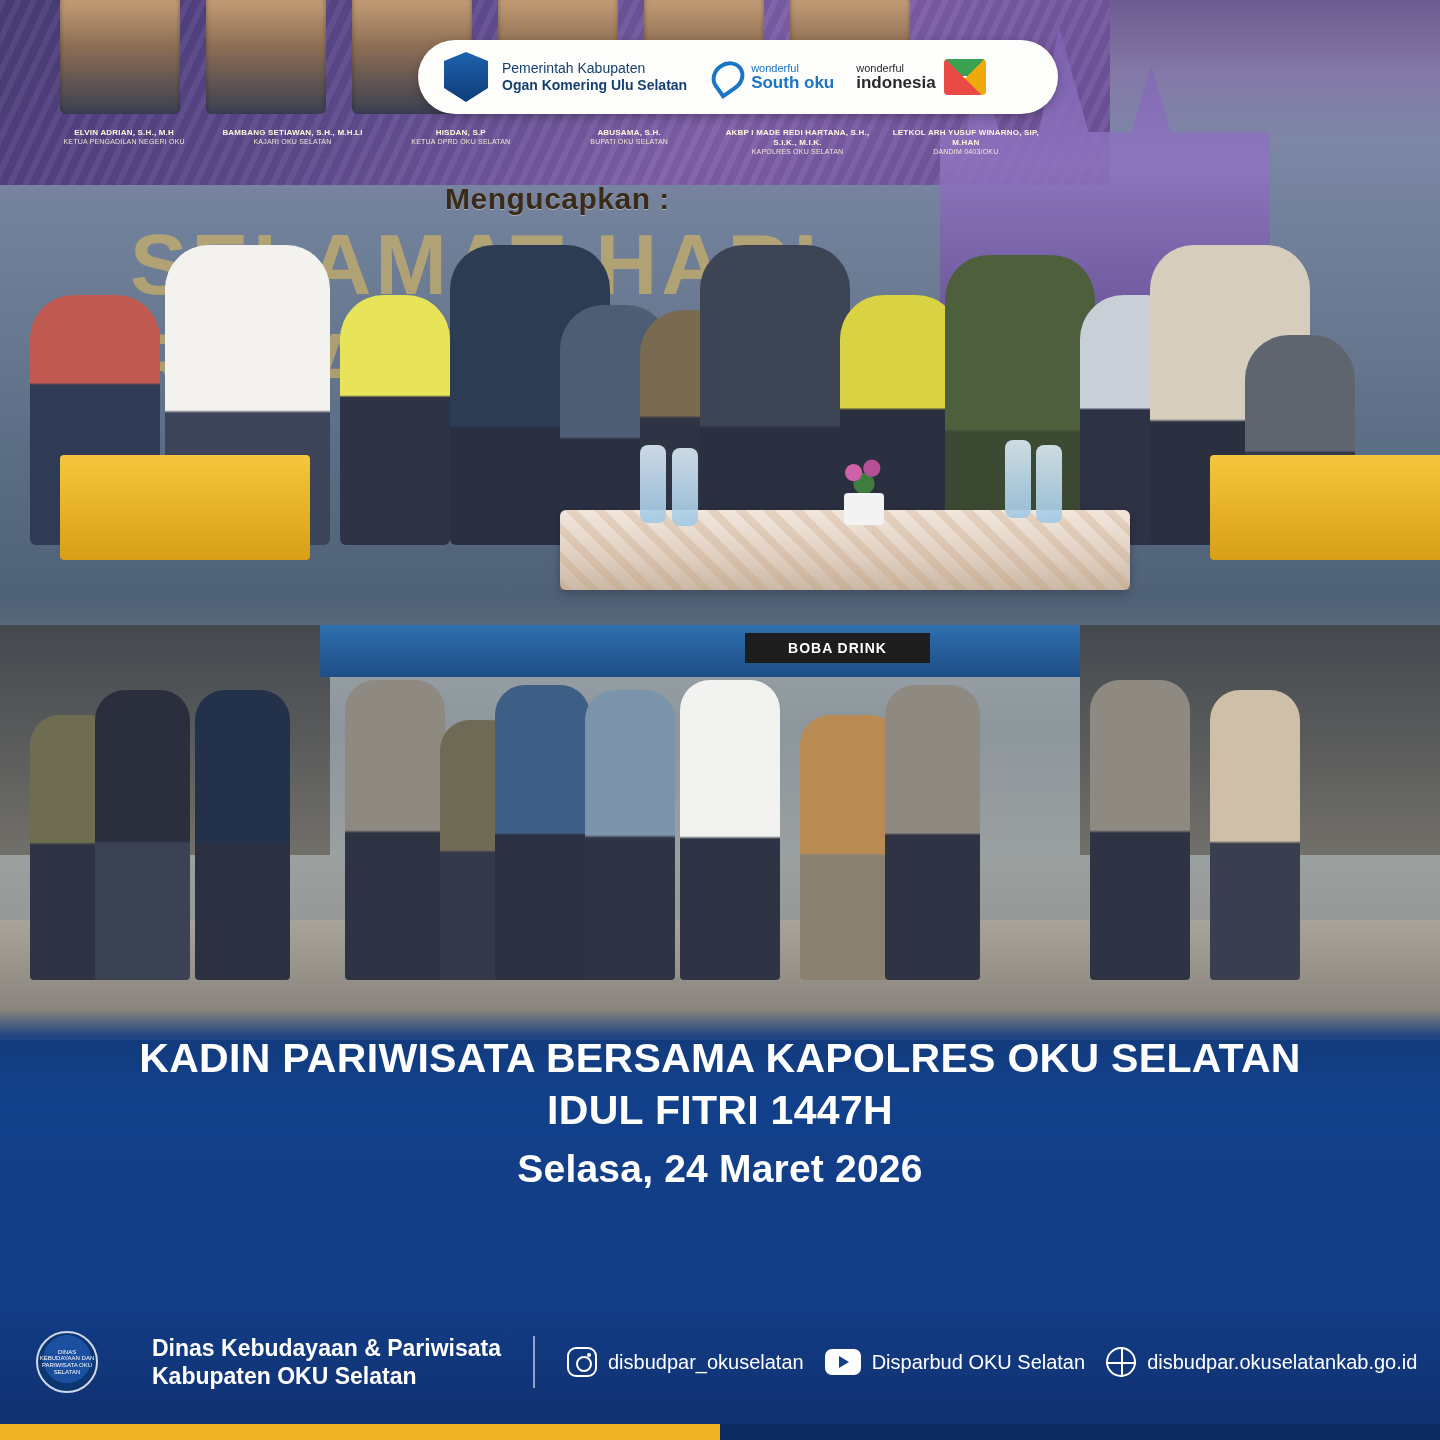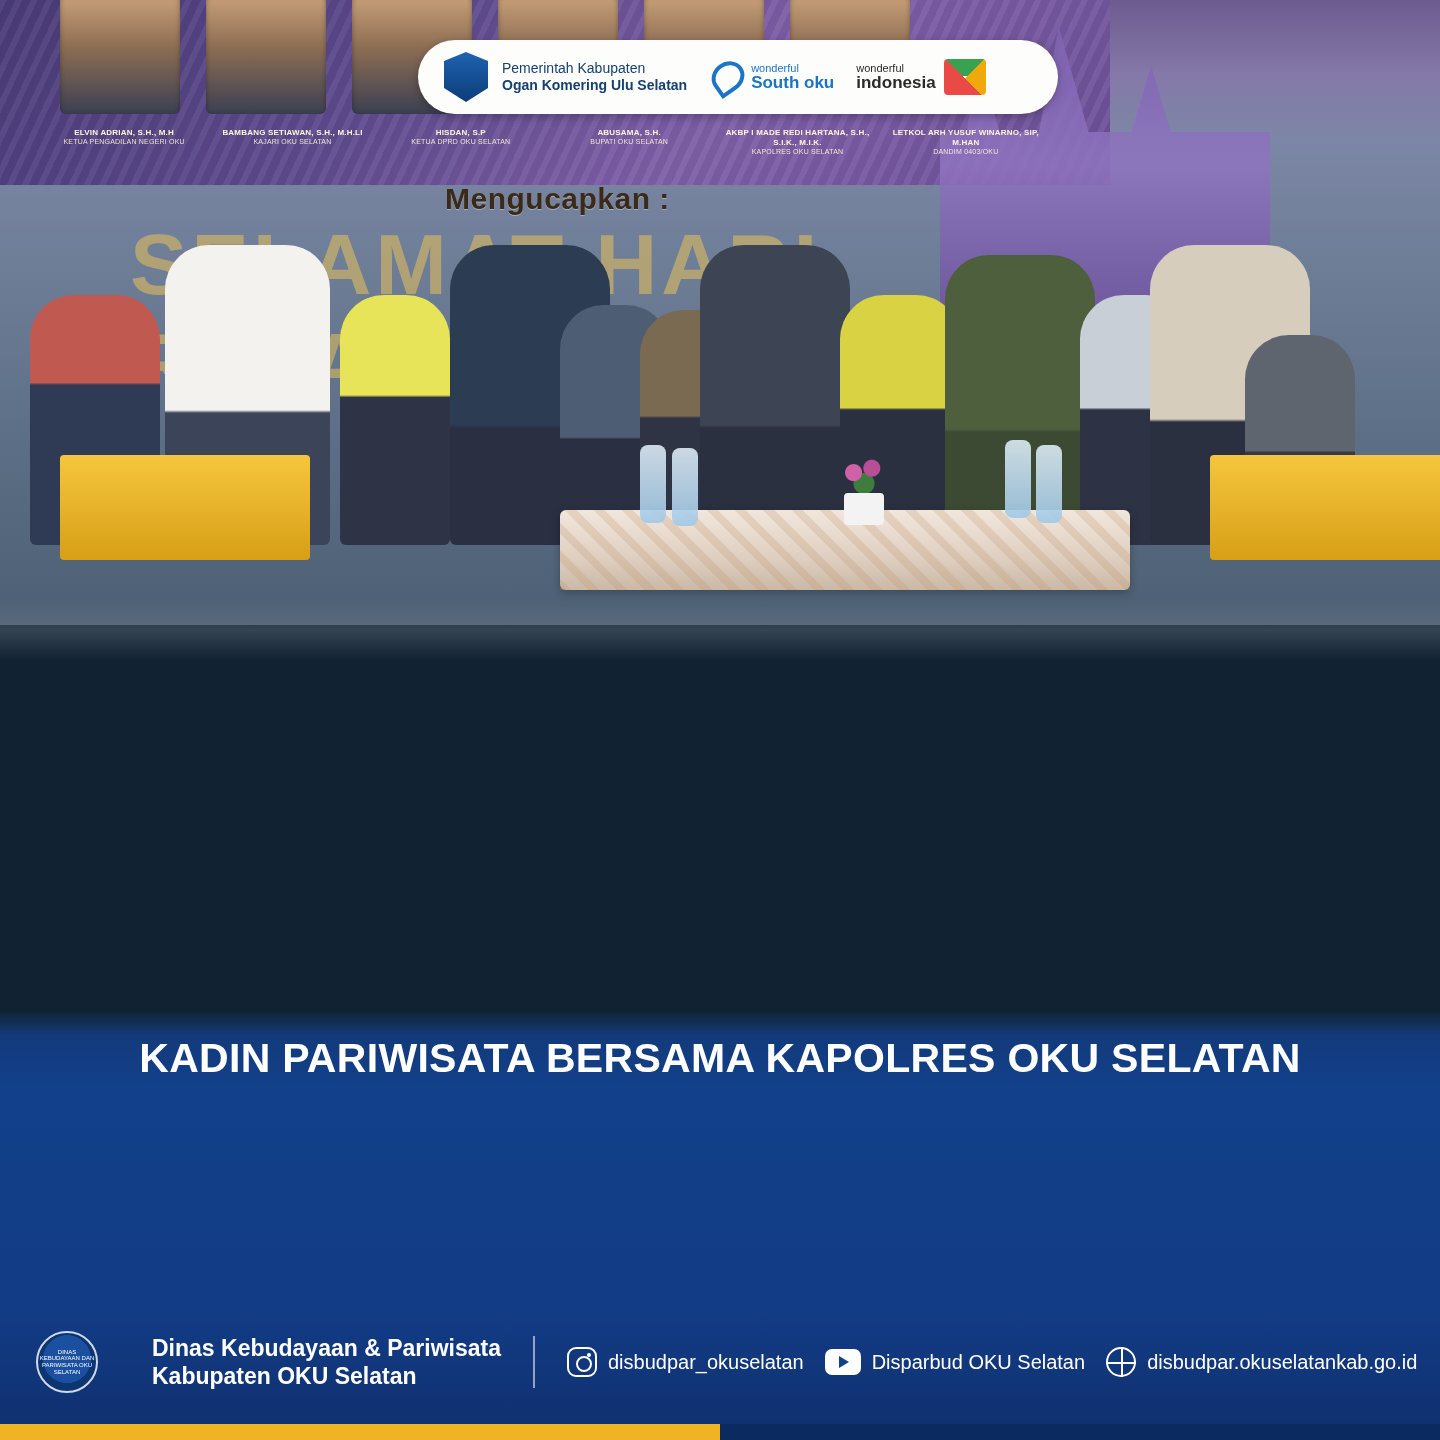--- a/index.html
+++ b/index.html
@@ -264,26 +264,48 @@
     <div class="bottle" style="left:1005px;top:440px;"></div>
     <div class="bottle" style="left:1036px;top:445px;"></div>
     <div class="plant">
       <div class="leaf"></div>
       <div class="pot"></div>
     </div>
   </div>
 
   <div class="blend"></div>
 
+  <div class="photo-bot">
+    <div class="stall" style="left:0;width:330px;"></div>
+    <div class="stall" style="left:1080px;width:360px;"></div>
+    <div class="awning"></div>
+    <div class="boba">BOBA DRINK</div>
+    <div class="ground"></div>
+
+    <div class="stand" style="left:30px;width:90px;height:265px;background:linear-gradient(180deg,#6e6d52 0 48%, #2f3444 49%);"></div>
+    <div class="stand" style="left:95px;width:95px;height:290px;background:linear-gradient(180deg,#2b2f3d 0 52%, #3b4254 53%);"></div>
+    <div class="stand" style="left:195px;width:95px;height:290px;background:linear-gradient(180deg,#23324a 0 52%, #2b3142 53%);"></div>
+    <div class="stand" style="left:345px;width:100px;height:300px;background:linear-gradient(180deg,#8e8a81 0 50%, #2f3444 51%);"></div>
+    <div class="stand" style="left:440px;width:80px;height:260px;background:linear-gradient(180deg,#6f6a55 0 50%, #33384a 51%);"></div>
+    <div class="stand" style="left:495px;width:95px;height:295px;background:linear-gradient(180deg,#3d5f85 0 50%, #2b3142 51%);"></div>
+    <div class="stand" style="left:585px;width:90px;height:290px;background:linear-gradient(180deg,#7c93ac 0 50%, #2f3444 51%);"></div>
+    <div class="stand" style="left:680px;width:100px;height:300px;background:linear-gradient(180deg,#f2f2f0 0 52%, #2f3444 53%);"></div>
+    <div class="stand" style="left:800px;width:100px;height:265px;background:linear-gradient(180deg,#b98b52 0 52%, #8a8170 53%);"></div>
+    <div class="stand" style="left:885px;width:95px;height:295px;background:linear-gradient(180deg,#8e8a81 0 50%, #2f3444 51%);"></div>
+    <div class="stand" style="left:1090px;width:100px;height:300px;background:linear-gradient(180deg,#8e8a81 0 50%, #2f3444 51%);"></div>
+    <div class="stand" style="left:1210px;width:90px;height:290px;background:linear-gradient(180deg,#cdbfa8 0 52%, #3a3f50 53%);"></div>
+  </div>
 
   <div class="panel">
     <div class="panel-inner">
       <div class="headline">
         <div>KADIN PARIWISATA BERSAMA KAPOLRES OKU SELATAN</div>
-      </div>
+        <div class="l3">IDUL FITRI 1447H</div>
+      </div>
+      <div class="date">Selasa, 24 Maret 2026</div>
     </div>
 
     <div class="footer">
       <div class="logo-circle">DINAS KEBUDAYAAN DAN PARIWISATA OKU SELATAN</div>
       <div class="dept">
         <div>Dinas Kebudayaan &amp; Pariwisata</div>
         <div>Kabupaten OKU Selatan</div>
       </div>
       <div class="divider"></div>
       <div class="social">

